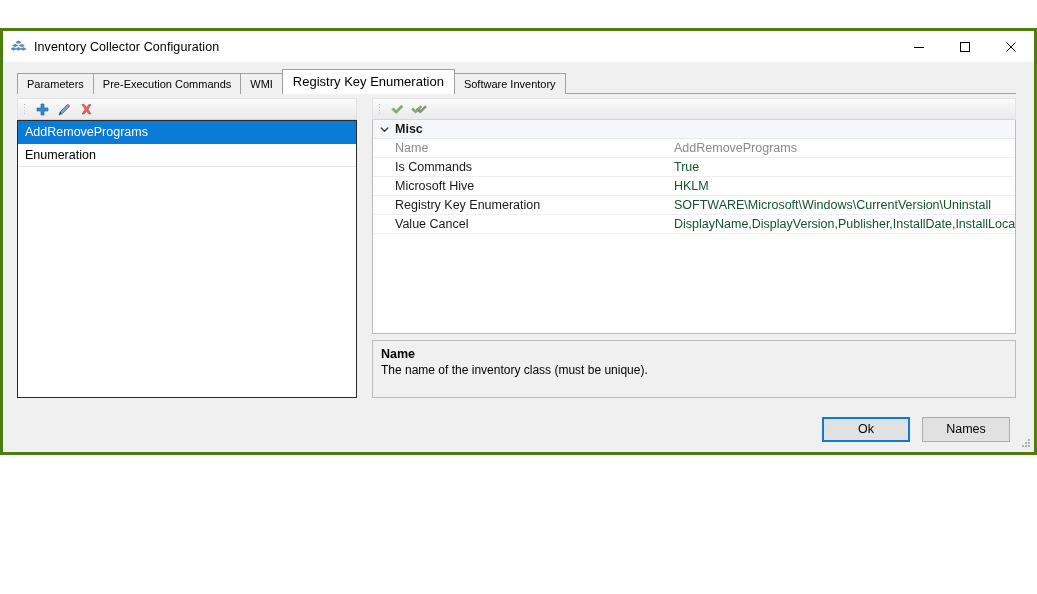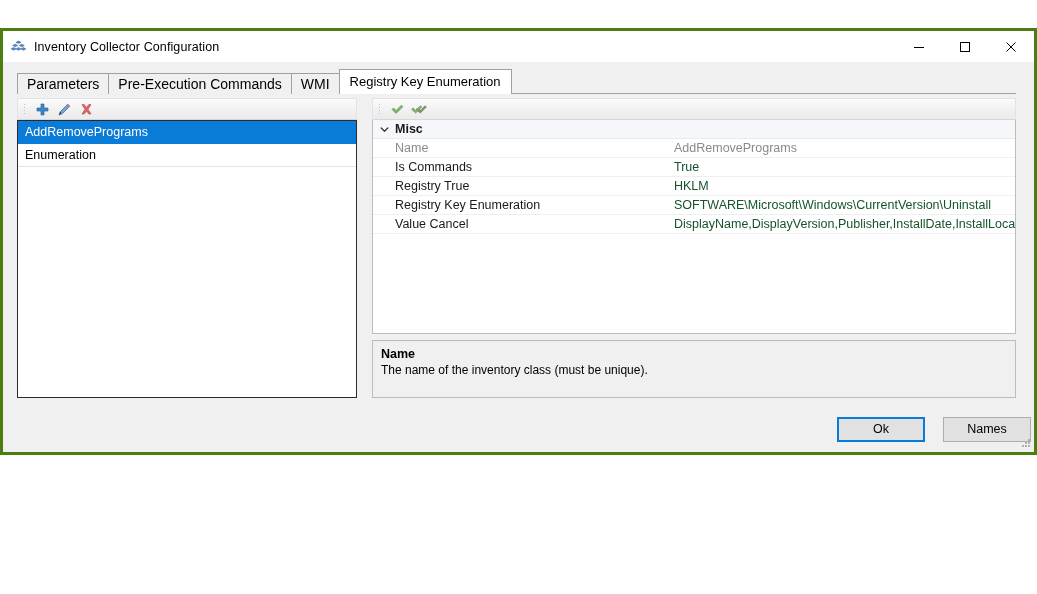--- a/index.html
+++ b/index.html
@@ -78,21 +78,21 @@
     content: "";
     position: absolute;
     left: 14px; right: 18px;
     bottom: 0; height: 1px;
     background: #a0a0a0;
   }
   .tab {
     height: 21px;
     line-height: 21px;
     padding: 0 9px;
-    font-size: 14px;
+    font-size: 11px;
     background: #f0f0f0;
     border: 1px solid #a0a0a0;
     border-bottom: none;
     box-sizing: border-box;
     position: relative;
     z-index: 1;
     margin-right: -1px;
     color: #000;
     white-space: nowrap;
   }
@@ -274,23 +274,22 @@
   }
 
   
   #footer {
     height: 46px;
     min-height: 46px;
     position: relative;
     display: flex;
     align-items: center;
     justify-content: flex-end;
-    padding-right: 3px;
+    padding-right: 24px;
     background: #f0f0f0;
-    gap: 6px;
   }
   .dlg-btn {
     width: 88px;
     height: 25px;
     font-family: "Liberation Sans", sans-serif;
     font-size: 12.5px;
     color: #000;
     background: #e1e1e1;
     border: 1px solid #adadad;
     box-sizing: border-box;
@@ -346,20 +345,21 @@
           </svg>
       </div>
     </div>
   </div>
 
   <div id="tabstrip">
     <div class="tab">Parameters</div>
     <div class="tab">Pre-Execution Commands</div>
     <div class="tab">WMI</div>
     <div class="tab active">Registry Key Enumeration</div>
+    <div class="tab">Software Inventory</div>
   </div>
 
   <div id="content">
 
     <div id="left-panel">
       <div class="toolbar">
         <div class="grip"></div>
         <div class="tbtn">
           <svg width="15" height="15" viewBox="0 0 15 15">
             <path d="M6 2 H9 V6 H13 V9 H9 V13 H6 V9 H2 V6 H6 Z" fill="#3d85c6" stroke="#2d6ca5" stroke-width="0.7" stroke-linejoin="round"></path>
@@ -414,21 +414,21 @@
 
         <div class="prop-row readonly">
           <div class="prop-name">Name</div>
           <div class="prop-value">AddRemovePrograms</div>
         </div>
         <div class="prop-row">
           <div class="prop-name">Is Commands</div>
           <div class="prop-value">True</div>
         </div>
         <div class="prop-row">
-          <div class="prop-name">Registry True</div>
+          <div class="prop-name">Microsoft Hive</div>
           <div class="prop-value">HKLM</div>
         </div>
         <div class="prop-row boldval">
           <div class="prop-name">Registry Key Enumeration</div>
           <div class="prop-value">SOFTWARE\Microsoft\Windows\CurrentVersion\Uninstall</div>
         </div>
         <div class="prop-row boldval">
           <div class="prop-name">Value Cancel</div>
           <div class="prop-value">DisplayName,DisplayVersion,Publisher,InstallDate,InstallLocation</div>
         </div>

